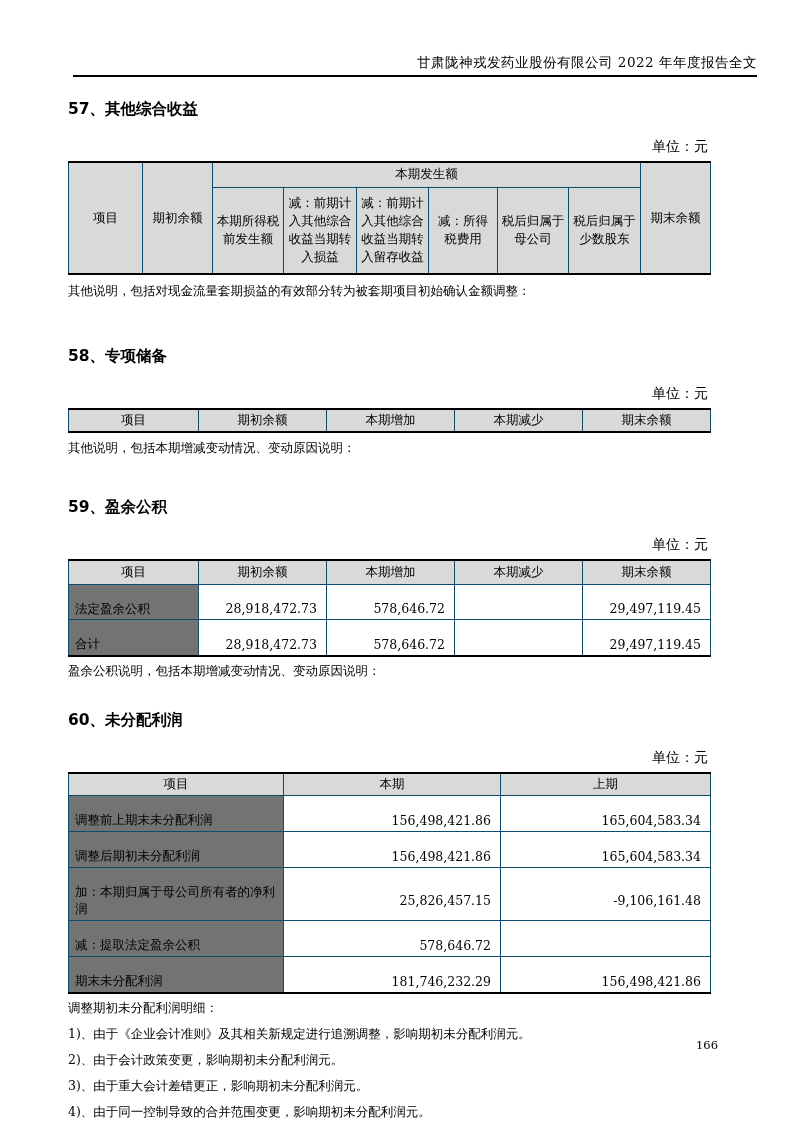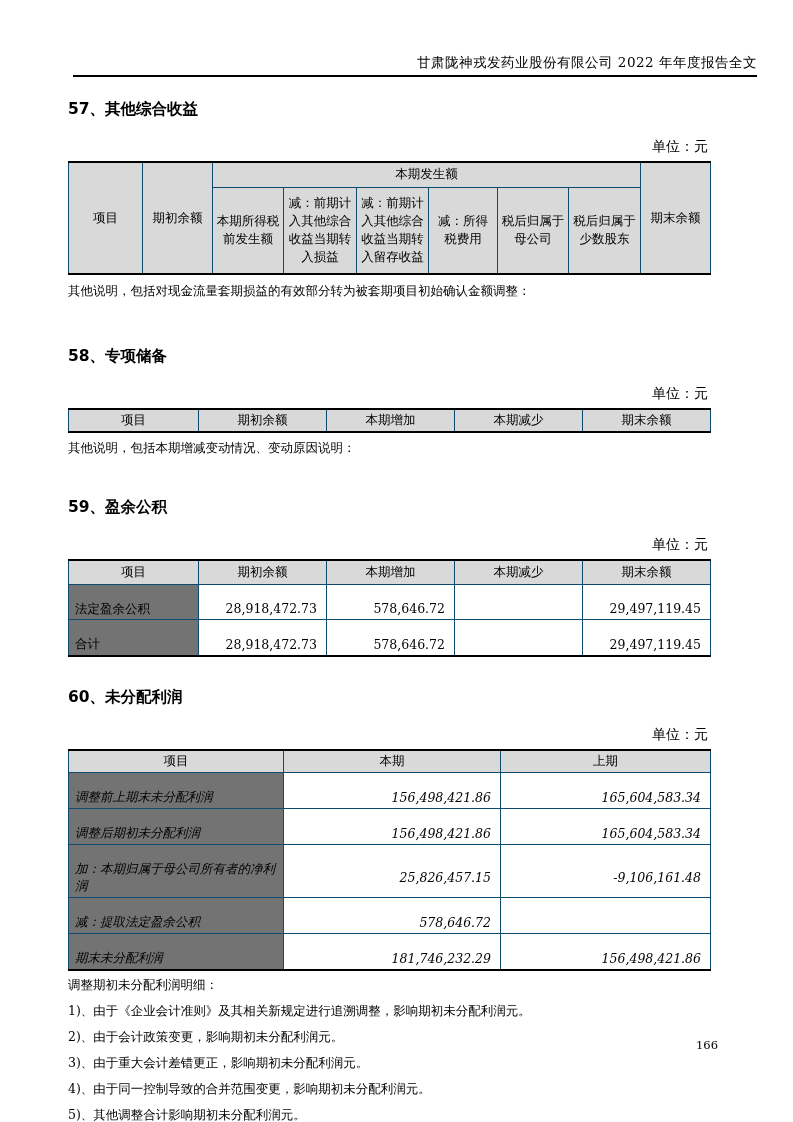--- a/index.html
+++ b/index.html
@@ -49,21 +49,21 @@
   td.sub { font-size: 11px; line-height: 1.45; }
   td.item { background: #737373; text-align: left; padding: 16px 4px 2px 6px; line-height: 1.35; }
   td.num { background: #fff; text-align: right; padding: 16px 9px 2px 3px; }
 
   .t57 tr.r1 td { height: 25px; }
   .t57 tr.r2 td { height: 87px; }
   .t58 td { height: 23px; }
   .t59 tr.hrow td { height: 24px; }
   .t59 tr.drow td { height: 26px; }
   .t60 tr.hrow td { height: 22px; }
-  .t60 tr.drow td { height: 25px; font-style: italic; }
+  .t60 tr.drow td { height: 25px; }
 
   .note { margin-top: 8px; font-size: 12.5px; }
   .note58 { margin-top: 7px; }
   .note59 { margin-top: 6px; }
 
   .notes60 { margin-top: 1px; }
   .notes60 .nline { font-size: 12.5px; margin-top: 11px; line-height: 15px; }
   .notes60 .nline:first-child { margin-top: 6px; }
 
   .page-number {
@@ -166,20 +166,21 @@
       </tr>
       <tr class="drow">
         <td class="item">合计</td>
         <td class="num">28,918,472.73</td>
         <td class="num">578,646.72</td>
         <td class="num"></td>
         <td class="num">29,497,119.45</td>
       </tr>
     </tbody>
       </table>
+    <p class="note note59">盈余公积说明，包括本期增减变动情况、变动原因说明：</p>
 
     <div class="sec-title t60-title">60、未分配利润</div>
     <div class="unit">单位：元</div>
     <table class="tbl t60">
       <colgroup>
         <col style="width:215px">
           <col style="width:217px">
           <col style="width:210px">
       </colgroup>
       <tbody>

